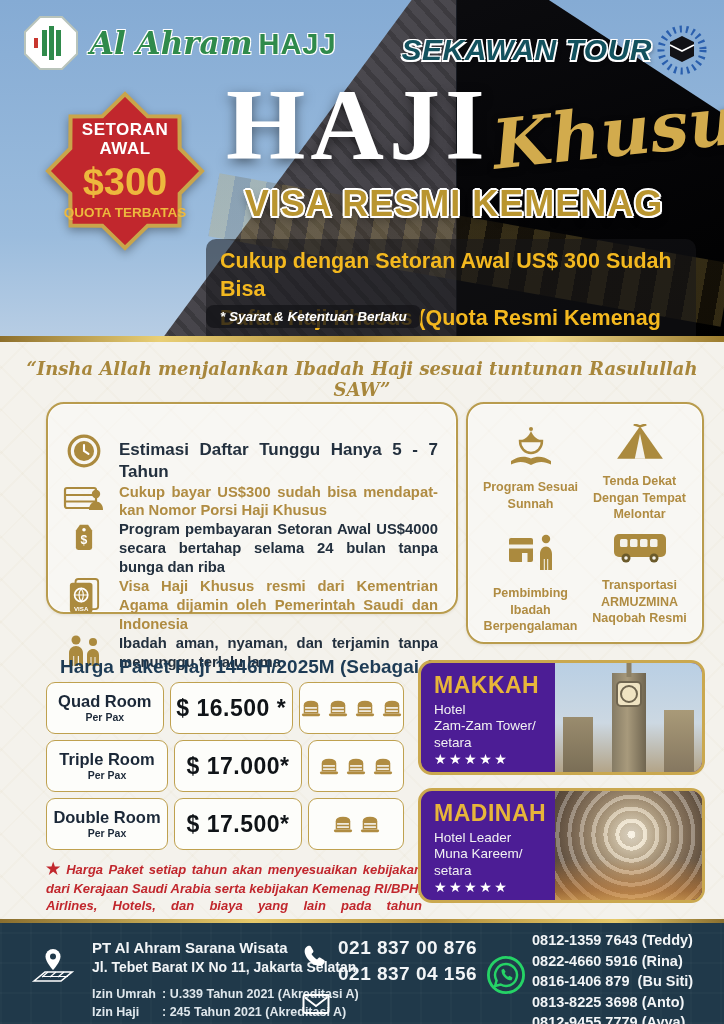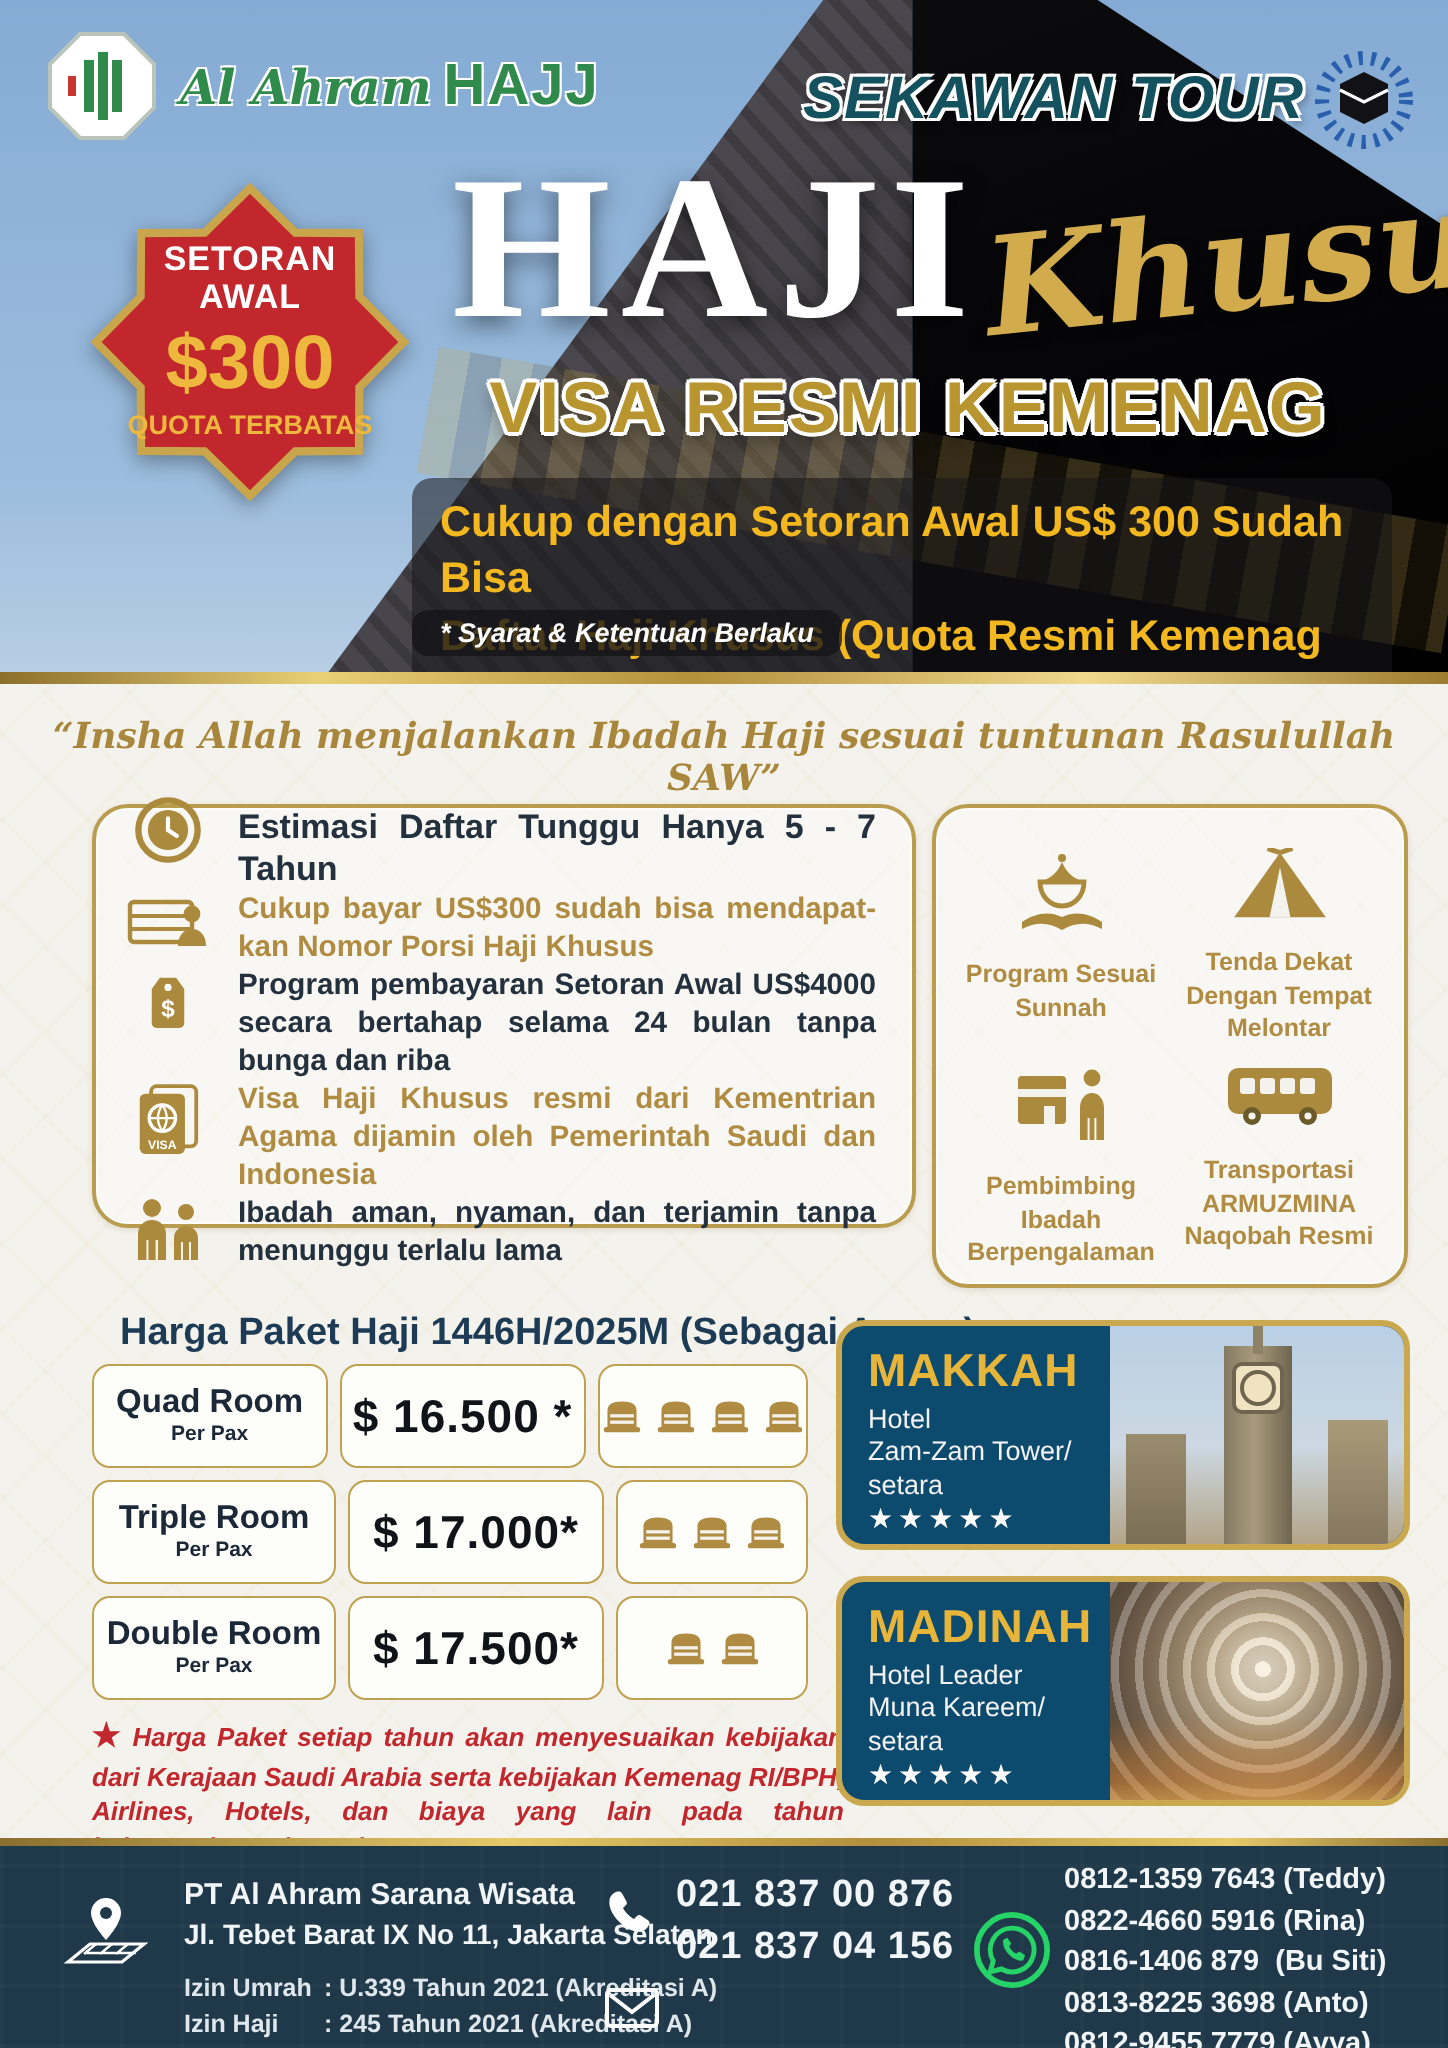--- a/index.html
+++ b/index.html
@@ -15,21 +15,21 @@
   .kaaba-left::after{content:"";position:absolute;inset:0;
         background:repeating-linear-gradient(48deg,rgba(0,0,0,.18) 0 5px,transparent 5px 14px);}
   .kaaba-right{position:absolute;inset:0;
         background:linear-gradient(160deg,#101014 0%,#050507 65%,#000 100%);
         clip-path:polygon(63% -18%,100% 34%,100% 102%,63% 102%);}
   .kaaba-band{position:absolute;left:210px;top:218px;width:520px;height:64px;
         transform:rotate(10deg);opacity:.45;
         background:repeating-linear-gradient(90deg,rgba(201,168,76,.55) 0 16px,rgba(90,70,25,.45) 16px 32px);}
 
   .logo-left{position:absolute;left:22px;top:14px;display:flex;align-items:center;gap:10px;z-index:5;}
-  .brand-script{font-family:"DejaVu Serif",serif;font-style:italic;font-weight:700;font-size:24px;color:#2f8a4b;
+  .brand-script{font-family:"DejaVu Serif",serif;font-style:italic;font-weight:700;font-size:31px;color:#2f8a4b;
         text-shadow:-1px -1px 0 #fff,1px -1px 0 #fff,-1px 1px 0 #fff,1px 1px 0 #fff;}
   .brand-suffix{font-weight:700;font-size:29px;color:#2f8a4b;margin-left:6px;letter-spacing:1px;
         text-shadow:-1px -1px 0 #fff,1px -1px 0 #fff,-1px 1px 0 #fff,1px 1px 0 #fff;}
 
   .logo-right{position:absolute;right:16px;top:24px;display:flex;align-items:center;gap:4px;z-index:5;}
   .sekawan-text{font-style:italic;font-weight:800;font-size:30px;color:#13525e;letter-spacing:.5px;
         text-shadow:-1.5px -1.5px 0 #fff,1.5px -1.5px 0 #fff,-1.5px 1.5px 0 #fff,1.5px 1.5px 0 #fff,2px 3px 4px rgba(0,0,0,.35);}
 
   .badge{position:absolute;left:44px;top:90px;width:162px;height:162px;z-index:6;
         filter:drop-shadow(0 3px 5px rgba(0,0,0,.35));}
@@ -64,21 +64,21 @@
   .body{position:absolute;left:0;top:342px;width:724px;height:577px;background:#f4f2ec;}
   .body::before{content:"";position:absolute;inset:0;opacity:.6;pointer-events:none;
         background:repeating-linear-gradient(45deg,rgba(176,140,66,.05) 0 2px,transparent 2px 30px),
                    repeating-linear-gradient(-45deg,rgba(176,140,66,.05) 0 2px,transparent 2px 30px);}
   .quote{position:absolute;left:0;top:16px;width:724px;text-align:center;
         font-family:"DejaVu Serif",serif;font-style:italic;font-weight:700;font-size:18px;color:#a8873c;}
 
   .gold-box{position:absolute;border:2px solid #b99c4e;border-radius:18px;background:rgba(255,255,255,.38);
         box-shadow:inset 0 0 0 1px rgba(255,255,255,.7),0 1px 3px rgba(120,95,40,.15);}
   .box-left{left:46px;top:60px;width:412px;height:212px;padding:29px 18px 13px 14px;box-sizing:border-box;
-        display:flex;flex-direction:column;justify-content:center;}
+        display:flex;flex-direction:column;justify-content:flex-start;}
   .feat{display:flex;gap:13px;align-items:flex-start;}
   .feat-icon{flex:0 0 44px;display:flex;justify-content:center;align-items:center;}
   .feat-text{font-weight:700;font-size:14.8px;line-height:1.28;text-align:justify;}
   .feat-text.big{font-size:17px;padding-top:6px;}
   .t-navy{color:#23303e;} .t-gold{color:#b08c42;}
 
   .box-right{left:466px;top:60px;width:238px;height:242px;padding:20px 8px 12px;box-sizing:border-box;
         display:grid;grid-template-columns:1fr 1fr;grid-template-rows:1fr 1fr;row-gap:8px;}
   .hl{display:flex;flex-direction:column;align-items:center;justify-content:flex-start;gap:7px;
         text-align:center;font-weight:700;font-size:12.5px;line-height:1.3;color:#b08c42;}
@@ -93,21 +93,21 @@
   .room-per{font-weight:700;font-size:10.5px;color:#1b2838;margin-top:2px;}
   .cell.price{width:128px;font-weight:800;font-size:23px;color:#101418;letter-spacing:.5px;}
   .cell.beds{flex:1;gap:5px;}
   .bed{display:inline-block;}
 
   .note{position:absolute;left:46px;top:516px;width:376px;
         font-style:italic;font-weight:700;font-size:13px;line-height:1.35;color:#c1272d;text-align:justify;}
   .note-star{font-size:16px;font-style:normal;margin-right:4px;}
 
   .hotel-card{position:absolute;left:418px;width:287px;height:115px;border:3px solid #caa84f;border-radius:14px;
-        background:#0c4a6e;display:flex;overflow:hidden;box-sizing:border-box;}
+        background:#4c1d95;display:flex;overflow:hidden;box-sizing:border-box;}
   .hotel-1{top:318px;} .hotel-2{top:446px;}
   .hotel-info{width:134px;padding:9px 0 8px 13px;box-sizing:border-box;display:flex;flex-direction:column;}
   .hotel-city{font-weight:800;font-size:23px;color:#e7b53a;letter-spacing:.5px;margin-bottom:3px;}
   .hotel-line{font-weight:500;font-size:13.5px;line-height:1.22;color:#f2f2f2;}
   .hotel-stars{margin-top:auto;font-size:14px;letter-spacing:2.5px;color:#fff;}
   .hotel-photo{flex:1;position:relative;}
   .photo-makkah{background:linear-gradient(180deg,#b9cfe4 0%,#ccd8e2 55%,#b3a488 100%);}
   .pm-side{position:absolute;bottom:0;width:30px;height:55px;background:linear-gradient(180deg,#9a8c6e,#7a6e56);}
   .pm-side.l{left:8px;} .pm-side.r{right:8px;height:62px;background:linear-gradient(180deg,#a99a78,#857760);}
   .pm-tower{position:absolute;left:50%;transform:translateX(-50%);top:10px;bottom:0;width:34px;

